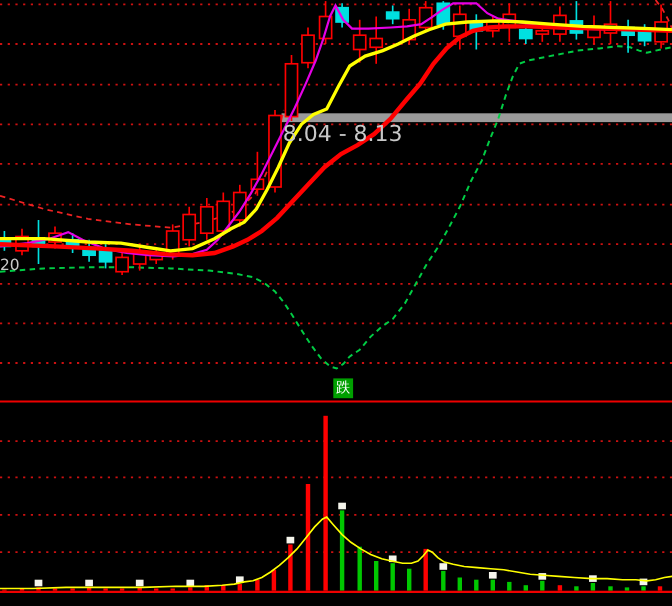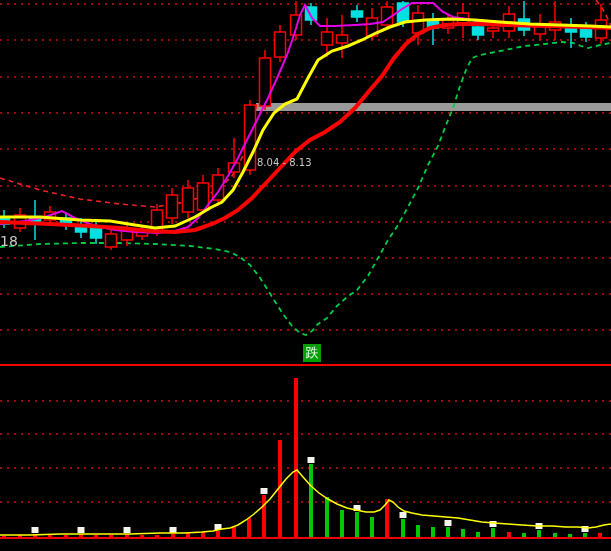--- a/index.html
+++ b/index.html
@@ -1,20 +1,20 @@
 <!DOCTYPE html>
 <html><head>
 <meta charset="utf-8">
 <style>
   html,body{margin:0;padding:0;background:#000;}
   .screen{position:relative;width:611px;height:551px;background:#000;overflow:hidden;
           font-family:"DejaVu Sans",sans-serif;}
   svg{position:absolute;left:0;top:0;}
-  .band-label{position:absolute;left:257px;top:109px;font-size:10px;letter-spacing:0px;
-              color:#c8c8c8;white-space:nowrap;margin-top:48px;}
+  .band-label{position:absolute;left:257px;top:109px;font-size:20px;letter-spacing:0px;
+              color:#c8c8c8;white-space:nowrap;}
   .left-label{position:absolute;left:0px;top:233px;font-size:14px;color:#c8c8c8;}
   .signal-badge{position:absolute;left:303px;top:344px;width:18px;height:18px;
                 background:#00a000;color:#ffffff;font-size:13px;line-height:18px;
                 text-align:center;}
 </style>
 </head>
 <body>
 
 <div class="screen">
   <svg id="chart" width="611" height="551" viewBox="0 0 611 551">
@@ -171,15 +171,15 @@
       <rect x="581.5" y="526" width="7" height="6" fill="#f5f5ec"></rect>
       <rect x="598" y="533" width="4" height="4" fill="#ff0000"></rect>
       <polyline points="0,535 30,535 60,534 95,534 130,534 160,533 185,533 202,532 213,531 222,529 230,528 238,525 246,520 254,514 262,507 270,499 278,489 286,479 293,472 297,470 303,477 311,486 319,493 328,499 337,504 347,508 356,510 366,512 374,512 380,510 385,505 389,500 393,502 398,507 404,511 412,513 422,515 434,516 446,517 458,518 470,520 482,522 494,523 508,524 522,525 538,526 552,526 566,527 578,527 588,528 596,527 604,525 611,524" fill="none" stroke="#ffff00" stroke-width="1.5"></polyline>
       <polyline points="0,224 25,221 45,217 62,211 75,218 95,226 115,230 135,232 158,233 175,231 188,227 198,218 208,205 218,192 228,176 238,158 248,138 258,118 268,98 278,76 287,55 294,35 300,15 305,5 312,18 320,26 335,26 355,25 370,24 383,22 392,16 402,9 412,3 433,3 443,12 453,17 468,19 480,22 495,25 520,26 560,27 611,27" fill="none" stroke="#e600e6" stroke-width="2"></polyline>
       <polyline points="0,222 50,224 90,226 120,228 150,231 175,232 195,230 212,224 225,218 238,210 252,198 266,183 280,168 295,152 310,140 325,132 340,122 355,108 370,90 382,76 394,58 406,44 418,34 430,28 445,25 460,24 480,24 510,25 550,26 585,27 611,28" fill="none" stroke="#ff0000" stroke-width="4"></polyline>
       <polyline points="0,217 40,217 80,220 110,221 135,225 155,228 175,226 195,217 210,208 222,202 233,190 243,172 253,152 263,130 274,113 285,104 297,99 308,78 318,60 332,51 348,46 362,40 376,33 390,27 405,22 425,20 450,19 475,20 500,22 530,24 560,25 590,26 611,27" fill="none" stroke="#ffff00" stroke-width="3"></polyline>
       <line x1="0" y1="365" x2="611" y2="365" stroke="#ee0000" stroke-width="2"></line>
       <line x1="0" y1="538" x2="611" y2="538" stroke="#ee0000" stroke-width="2"></line>
     </svg>
   <div class="band-label">8.04 - 8.13</div>
-  <div class="left-label">18</div>
+  <div class="left-label">20</div>
   <div class="signal-badge">跌</div>
 </div>
 
 </body></html>

